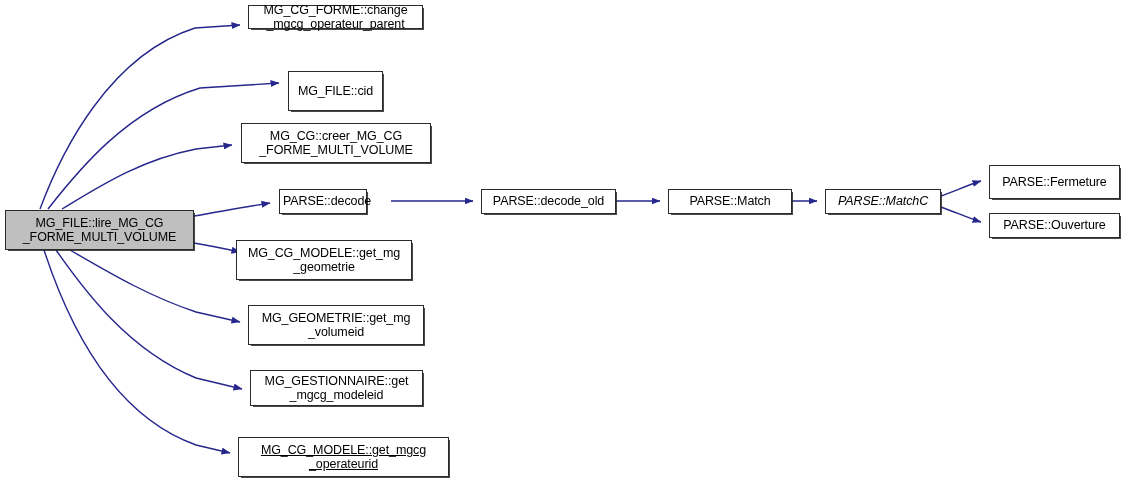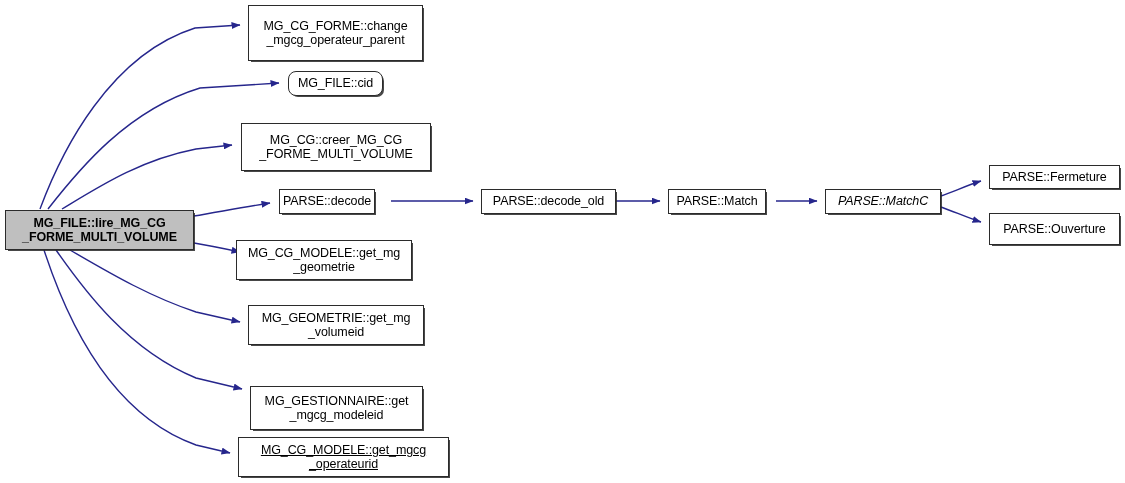--- a/index.html
+++ b/index.html
@@ -70,35 +70,35 @@
         <path d="M 56,250 C 84,290 128,350 196,378 L 242,389" fill="none" stroke="#26268c" stroke-width="1.4" marker-end="url(#arrowhead)"></path>
         <path d="M 44,250 C 62,305 104,412 196,445 L 230,453" fill="none" stroke="#26268c" stroke-width="1.4" marker-end="url(#arrowhead)"></path>
         <path d="M 391,201 L 473,201" fill="none" stroke="#26268c" stroke-width="1.4" marker-end="url(#arrowhead)"></path>
         <path d="M 616,201 L 660,201" fill="none" stroke="#26268c" stroke-width="1.4" marker-end="url(#arrowhead)"></path>
         <path d="M 776,201 L 817,201" fill="none" stroke="#26268c" stroke-width="1.4" marker-end="url(#arrowhead)"></path>
         <path d="M 941,196 C 955,191 968,185 981,181" fill="none" stroke="#26268c" stroke-width="1.4" marker-end="url(#arrowhead)"></path>
         <path d="M 941,207 C 955,212 968,218 981,222" fill="none" stroke="#26268c" stroke-width="1.4" marker-end="url(#arrowhead)"></path>
       </g>
   </svg>
   <div id="nodes-group">
-      <div class="node root" style="left: 5px; top: 210px; width: 189px; height: 40px; font-weight: bold;"><span class="node-label">MG_FILE::lire_MG_CG
+      <div class="node root" style="left: 5px; top: 210px; width: 189px; height: 40px;"><span class="node-label">MG_FILE::lire_MG_CG
 _FORME_MULTI_VOLUME</span></div>
-      <div class="node" style="left: 248px; top: 5px; width: 175px; height: 56px;"><span class="node-label">MG_CG_FORME::change
+      <div class="node" style="left: 248px; top: 5px; width: 175px; height: 24px;"><span class="node-label">MG_CG_FORME::change
 _mgcg_operateur_parent</span></div>
-      <div class="node" style="left: 288px; top: 71px; width: 95px; height: 25px; border-radius: 8px;"><span class="node-label">MG_FILE::cid</span></div>
-      <div class="node" style="left: 241px; top: 123px; width: 190px; height: 48px;"><span class="node-label">MG_CG::creer_MG_CG
+      <div class="node" style="left: 288px; top: 71px; width: 95px; height: 40px;"><span class="node-label">MG_FILE::cid</span></div>
+      <div class="node" style="left: 241px; top: 123px; width: 190px; height: 40px;"><span class="node-label">MG_CG::creer_MG_CG
 _FORME_MULTI_VOLUME</span></div>
-      <div class="node" style="left: 279px; top: 189px; width: 96px; height: 25px; justify-content: center;"><span class="node-label">PARSE::decode</span></div>
+      <div class="node" style="left: 279px; top: 189px; width: 88px; height: 25px; justify-content: center;"><span class="node-label">PARSE::decode</span></div>
       <div class="node" style="left: 236px; top: 240px; width: 176px; height: 40px;"><span class="node-label">MG_CG_MODELE::get_mg
 _geometrie</span></div>
       <div class="node" style="left: 248px; top: 305px; width: 176px; height: 40px; text-align: center;"><span class="node-label">MG_GEOMETRIE::get_mg
 _volumeid</span></div>
-      <div class="node" style="left: 250px; top: 370px; width: 173px; height: 44px; margin-top: 16px;"><span class="node-label">MG_GESTIONNAIRE::get
+      <div class="node" style="left: 250px; top: 370px; width: 173px; height: 36px;"><span class="node-label">MG_GESTIONNAIRE::get
 _mgcg_modeleid</span></div>
       <div class="node" style="left: 238px; top: 437px; width: 211px; height: 40px; text-decoration: underline;"><span class="node-label">MG_CG_MODELE::get_mgcg
 _operateurid</span></div>
       <div class="node" style="left: 481px; top: 189px; width: 135px; height: 25px; align-items: center;"><span class="node-label">PARSE::decode_old</span></div>
-      <div class="node" style="left: 668px; top: 189px; width: 98px; height: 25px;"><span class="node-label">PARSE::Match</span></div>
+      <div class="node" style="left: 668px; top: 189px; width: 124px; height: 25px;"><span class="node-label">PARSE::Match</span></div>
       <div class="node" style="left: 825px; top: 189px; width: 116px; height: 25px; font-style: italic;"><span class="node-label">PARSE::MatchC</span></div>
-      <div class="node" style="left: 989px; top: 165px; width: 131px; height: 24px;"><span class="node-label">PARSE::Fermeture</span></div>
-      <div class="node" style="left: 989px; top: 213px; width: 131px; height: 32px; align-items: center;"><span class="node-label">PARSE::Ouverture</span></div>
+      <div class="node" style="left: 989px; top: 165px; width: 131px; height: 34px;"><span class="node-label">PARSE::Fermeture</span></div>
+      <div class="node" style="left: 989px; top: 213px; width: 131px; height: 25px; align-items: center;"><span class="node-label">PARSE::Ouverture</span></div>
     </div>
 </div>
 
 </body></html>

